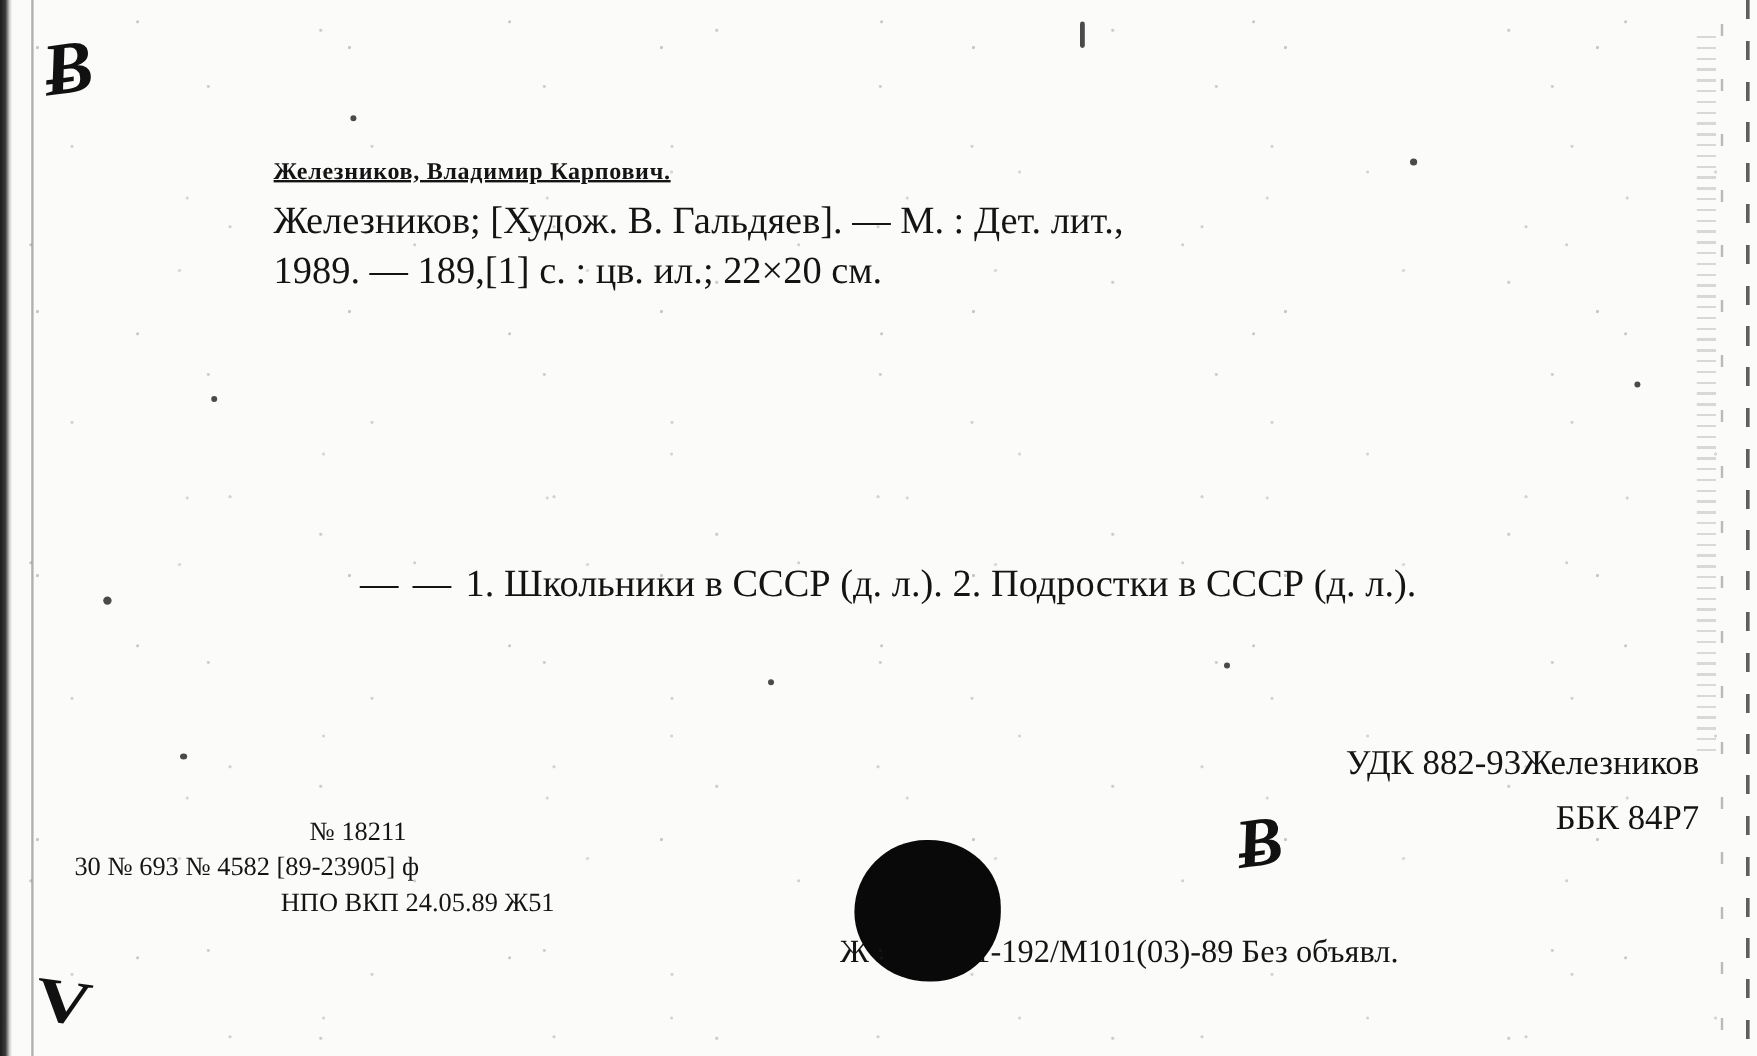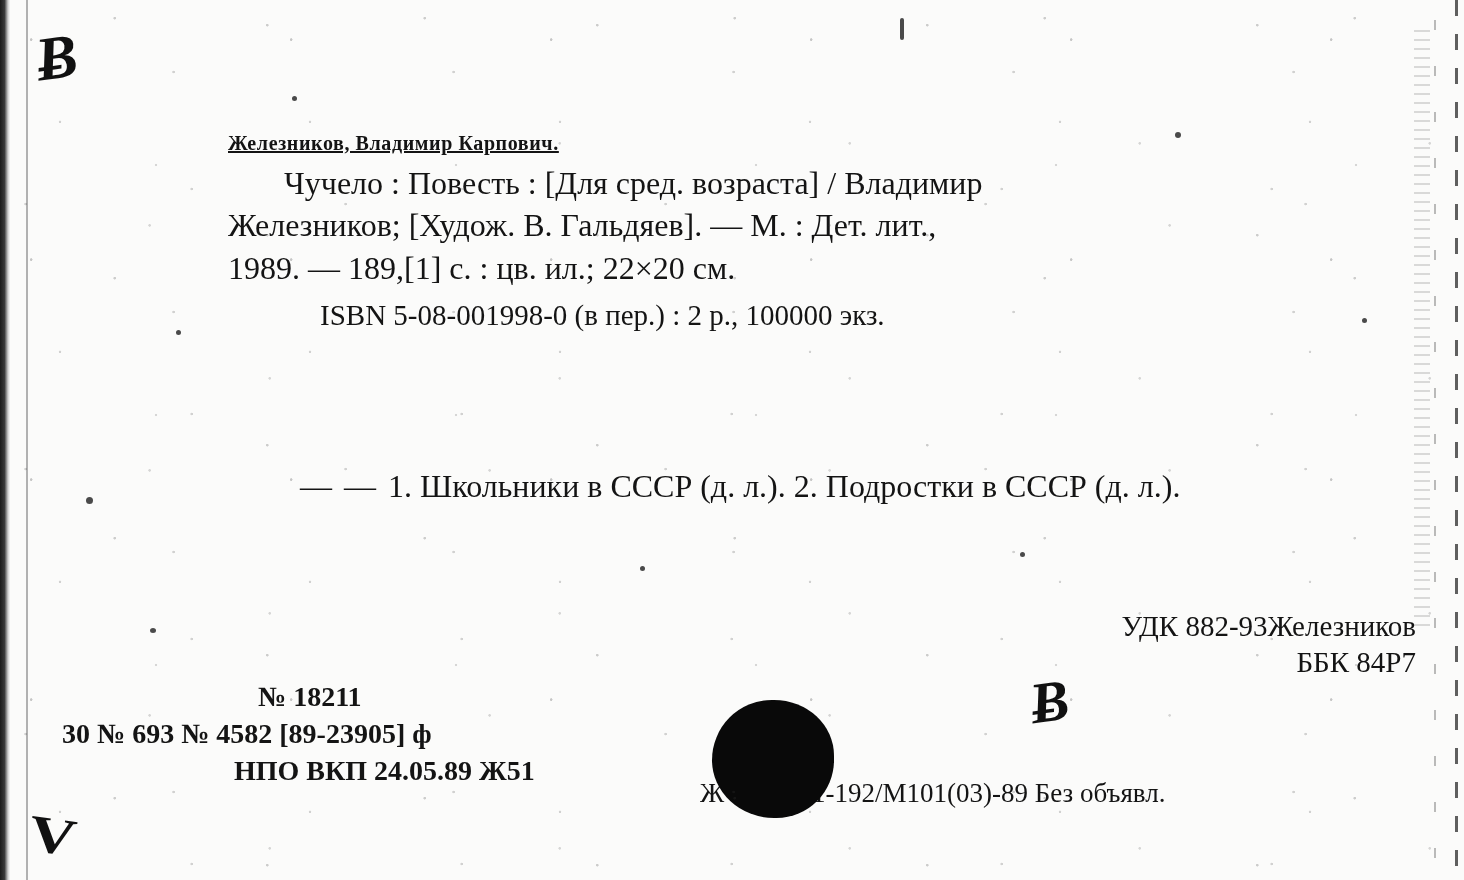--- a/index.html
+++ b/index.html
@@ -128,37 +128,37 @@
 
   
   .classif {
     position: absolute;
     right: 48px;
     top: 608px;
     text-align: right;
     font-size: 29px;
     line-height: 1.25;
   }
-  .classif div { white-space: nowrap; }
+  .classif div { white-space: nowrap; margin-top: 10px; }
   .ekl {
     position: absolute;
     right: 48px;
     top: 706px;
     font-size: 29px;
     white-space: nowrap;
   }
 
   
   .printdata {
     position: absolute;
     left: 62px;
     top: 678px;
-    font-size: 28px;
+    font-size: 22px;
     line-height: 1.33;
-    font-weight: bold;
+    font-weight: normal;
   }
   .printdata .pd1 { margin-left: 196px; white-space: nowrap; }
   .printdata .pd2 { white-space: nowrap; }
   .printdata .pd3 { margin-left: 172px; white-space: nowrap; text-align: right; }
 
   
   .imprint {
     position: absolute;
     left: 700px;
     top: 778px;
@@ -214,25 +214,23 @@
 
   <div class="edge-left"></div>
   <div class="rule-left"></div>
   <div class="edge-right"></div>
   <div class="edge-right2"></div>
   <div class="right-ghost"></div>
 
   <div class="bib">
     <div class="heading">Железников, Владимир Карпович.</div>
     <div class="body">
-      <span class="l1">Чучело : Повесть : [Для сред. возраста] / Владимир</span>
       <span class="l2">Железников; [Худож. В. Гальдяев]. — М. : Дет. лит.,</span>
       <span class="l3">1989. — 189,[1] с. : цв. ил.; 22×20 см.</span>
     </div>
-    <div class="isbn">ISBN 5-08-001998-0 (в пер.) : 2 р., 100000 экз.</div>
   </div>
 
   <div class="subjects">
     <span class="dash-lead">— —</span><span>1. Школьники в СССР (д. л.). 2. Подростки в СССР (д. л.).</span>
   </div>
 
   <div class="classif">
     <div>УДК 882-93Железников</div>
     <div>ББК 84Р7</div>
   </div>

